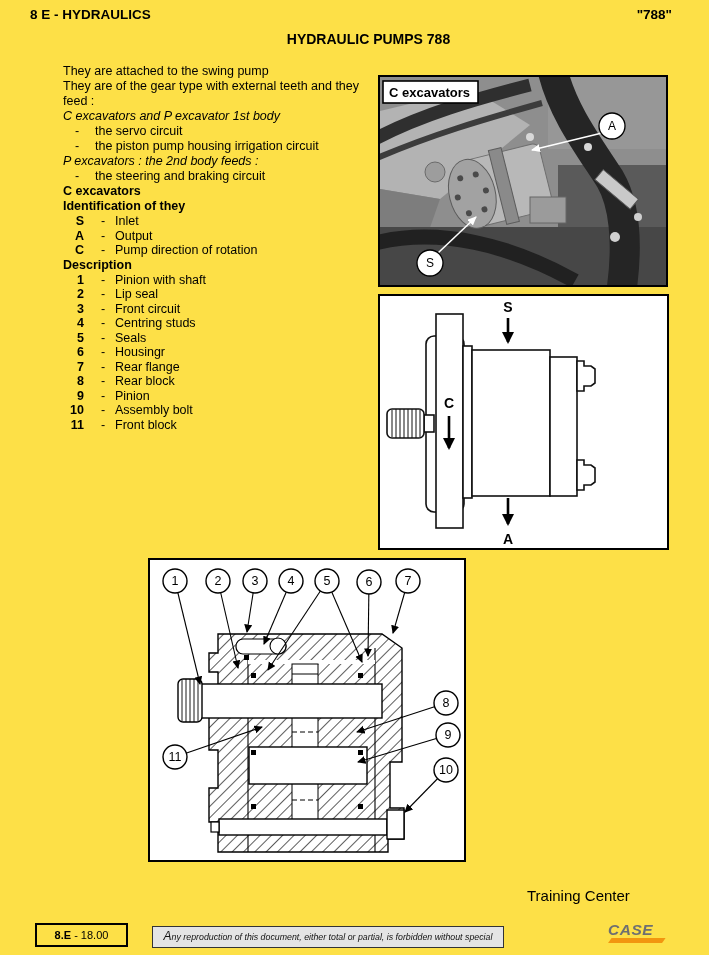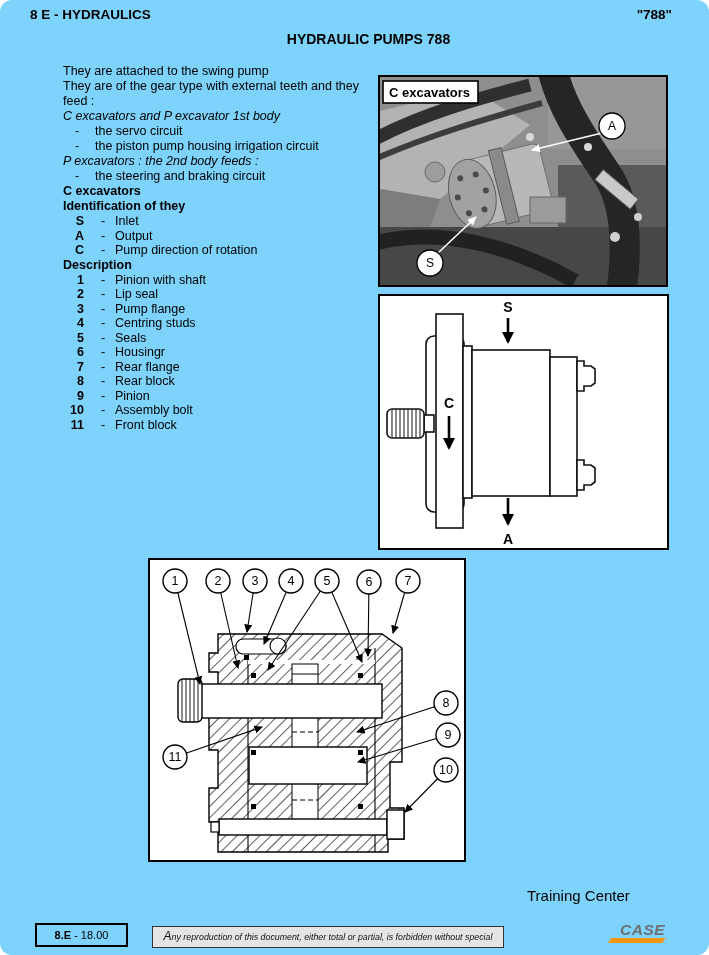--- a/index.html
+++ b/index.html
@@ -1,17 +1,17 @@
 <!DOCTYPE html>
 <html><head>
 <meta charset="utf-8">
 <style>
   html,body{margin:0;padding:0;background:#fff;}
-  .page{position:relative;width:709px;height:955px;background:#7dd3fc;
-        font-family:"Liberation Sans",sans-serif;color:#000;overflow:hidden;border-radius:12px;}
+  .page{position:relative;width:709px;height:955px;background:#fde047;
+        font-family:"Liberation Sans",sans-serif;color:#000;overflow:hidden;}
   .hdr-left{position:absolute;left:30px;top:7px;font-weight:bold;font-size:13.5px;}
   .hdr-right{position:absolute;right:37px;top:7px;font-weight:bold;font-size:13.5px;}
   .page-title{position:absolute;left:0;right:0;top:31px;text-align:center;font-weight:bold;font-size:14px;padding-left:28px;}
 
   .col{position:absolute;left:63px;top:64px;width:313px;font-size:12.5px;line-height:15px;}
   .col p{margin:0;}
   .b{font-weight:bold;}
   .i{font-style:italic;}
   .bullet{display:flex;padding-left:12px;line-height:15px;}
   .bullet .d{width:20px;flex:none;}
@@ -32,21 +32,21 @@
   svg text{font-family:"Liberation Sans",sans-serif;}
 
   .code-box{position:absolute;left:35px;top:923px;width:93px;height:24px;border:2px solid #000;
             box-sizing:border-box;text-align:center;font-size:11px;line-height:20px;}
   .disc{position:absolute;left:152px;top:926px;width:352px;height:22px;border:1px solid #333;
         background:#e4e4e4;box-sizing:border-box;font-style:italic;font-size:8.8px;
         line-height:19px;text-align:center;color:#111;overflow:hidden;}
   .disc::first-letter{font-size:12px;}
   .tc{position:absolute;left:527px;top:887px;font-size:15px;}
   .case-logo{position:absolute;left:608px;top:921px;width:62px;height:28px;}
-  .case-logo .txt{position:absolute;top:0;left:12px;font-style:italic;font-weight:bold;
+  .case-logo .txt{position:absolute;top:0;left:0;font-style:italic;font-weight:bold;
                   font-size:15.5px;color:#6e6f71;letter-spacing:.5px;}
   .case-logo .bar{position:absolute;left:2px;top:17px;width:54px;height:4.5px;
                   background:#f2960f;transform:skewX(-35deg);}
 </style>
 </head>
 <body>
 
 <div class="page">
 
   <div class="hdr-left">8 E - HYDRAULICS</div>
@@ -97,21 +97,21 @@
       <span class="v">Pinion with shaft</span>
     </div>
     <div class="lrow">
       <span class="k">2</span>
       <span class="d">-</span>
       <span class="v">Lip seal</span>
     </div>
     <div class="lrow">
       <span class="k">3</span>
       <span class="d">-</span>
-      <span class="v">Pump flange</span>
+      <span class="v">Front circuit</span>
     </div>
     <div class="lrow">
       <span class="k">4</span>
       <span class="d">-</span>
       <span class="v">Centring studs</span>
     </div>
     <div class="lrow">
       <span class="k">5</span>
       <span class="d">-</span>
       <span class="v">Seals</span>

